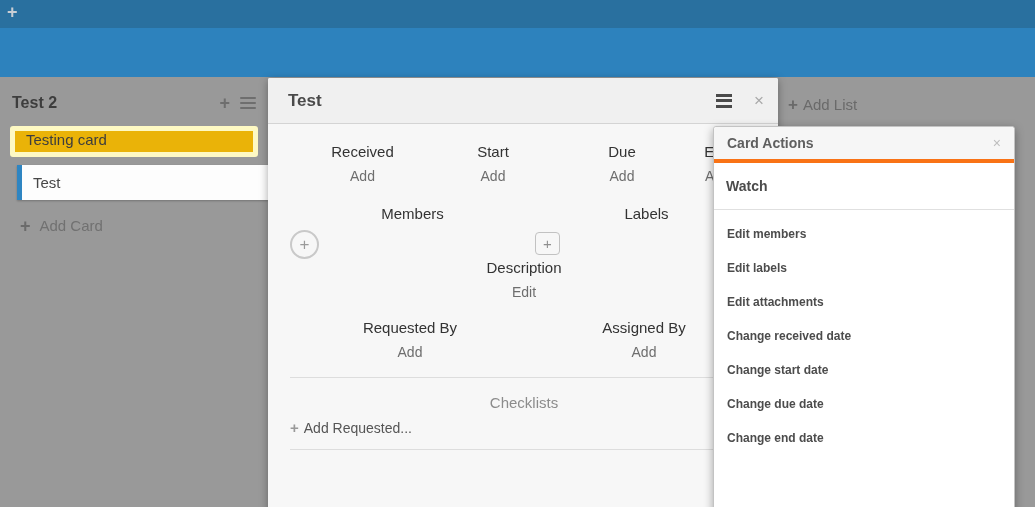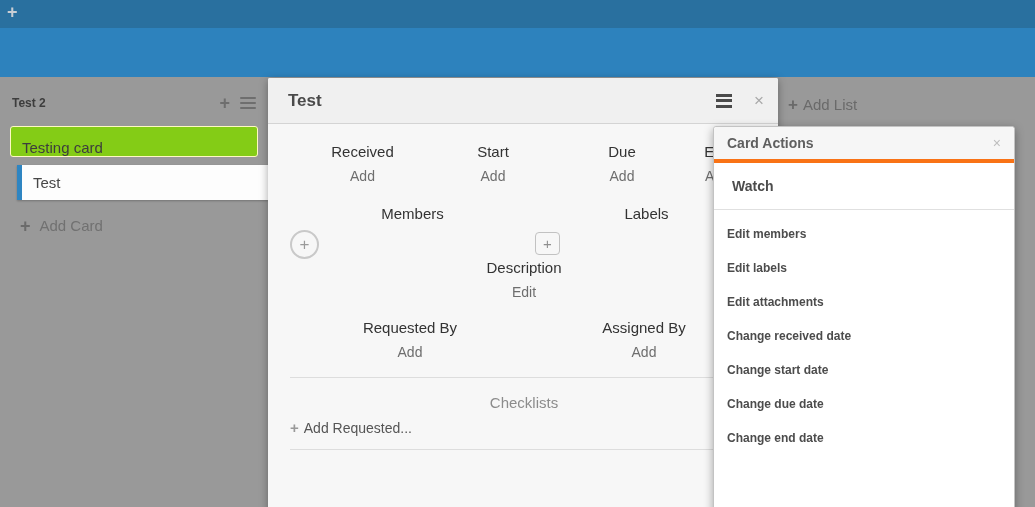--- a/index.html
+++ b/index.html
@@ -8,27 +8,27 @@
 
   
   .topbar { position:absolute; top:0; left:0; right:0; height:28px; background:#29709f; z-index:1; }
   .topbar-plus { position:absolute; left:7px; top:2px; color:#c9ced4; font-size:18px; font-weight:bold; cursor:pointer; }
   .subbar { position:absolute; top:28px; left:0; right:0; height:49px; background:#2d82bd; z-index:1; }
 
   
   .board { position:absolute; top:77px; left:0; right:0; bottom:0; }
   .list { position:absolute; left:0; top:0; width:268px; }
   .list-header { display:flex; align-items:center; padding:14px 12px 0 12px; height:38px; }
-  .list-title { flex:1; font-size:12px; font-weight:bold; color:#3d3d3d; }
+  .list-title { flex:1; font-size:16px; font-weight:bold; color:#3d3d3d; }
   .list-icon { color:#6e6e6e; margin-left:10px; cursor:pointer; }
   .plus-glyph { font-size:18px; font-weight:bold; line-height:14px; }
   .bars { display:inline-block; width:16px; }
   .bars span { display:block; height:2.5px; background:#6e6e6e; margin:2.5px 0; border-radius:1px; }
-  .card-gray { margin:11px 10px 0 10px; height:31px; background:#84cc16; border:1px solid #fef9c3;
-               border-radius:3px; display:flex; align-items:flex-end; padding-left:11px;
+  .card-gray { margin:11px 10px 0 10px; height:31px; background:#eab308; border:5px solid #fef9c3;
+               border-radius:3px; display:flex; align-items:flex-start; padding-left:11px;
                font-size:15px; color:#3d3d3d; cursor:pointer; }
   .card-open { margin:8px 0 0 17px; height:35px; background:#fdfdfd; border-left:5px solid #2e85c2;
                box-shadow:0 1px 2px rgba(0,0,0,.25); display:flex; align-items:center; padding-left:11px;
                font-size:15px; color:#474747; cursor:pointer; }
   .add-card { margin:17px 0 0 20px; font-size:15px; color:#717171; cursor:pointer; display:flex; align-items:center; }
   .add-card .plus-glyph { margin-right:9px; color:#6b6b6b; }
 
   .add-list { position:absolute; left:788px; top:19px; font-size:15px; color:#6a6a6a; cursor:pointer; display:flex; align-items:center; }
   .add-list .plus-glyph { margin-right:5px; font-size:17px; }
 
@@ -61,21 +61,21 @@
   .add-checklist .plus-glyph { font-size:15px; color:#999; margin-right:5px; }
   .divider-2 { border-top:1px solid #dddddd; margin-top:13px; }
 
   
   .menu { position:absolute; left:713px; top:126px; width:302px; height:400px; background:#ffffff;
           border:1px solid #c3c3c3; box-shadow:0 3px 10px rgba(0,0,0,.35); border-radius:3px 3px 0 0; z-index:3; }
   .menu-header { height:36px; background:#f6f6f6; border-bottom:4px solid #f97316;
                  display:flex; align-items:center; padding:0 13px; border-radius:3px 3px 0 0; }
   .menu-title { flex:1; font-size:14px; font-weight:bold; color:#5f5f5f; }
   .menu-close { color:#bdbdbd; font-size:14px; cursor:pointer; line-height:1; }
-  .menu-watch { padding:0 18px; height:47px; line-height:47px; font-size:14px; font-weight:bold; color:#4c4c4c;
+  .menu-watch { padding:0 12px; height:47px; line-height:47px; font-size:14px; font-weight:bold; color:#4c4c4c;
                 border-bottom:1px solid #e0e0e0; cursor:pointer; }
   .menu-list { padding:7px 0; }
   .menu-item { height:34px; line-height:34px; padding:0 13px; font-size:12px; font-weight:bold; color:#4c4c4c; cursor:pointer; }
   .menu-item.highlight { height:36px; line-height:36px; background:#2e8fd5; color:#ffffff; }
 </style>
 </head>
 <body>
 
 <div class="stage">
 

